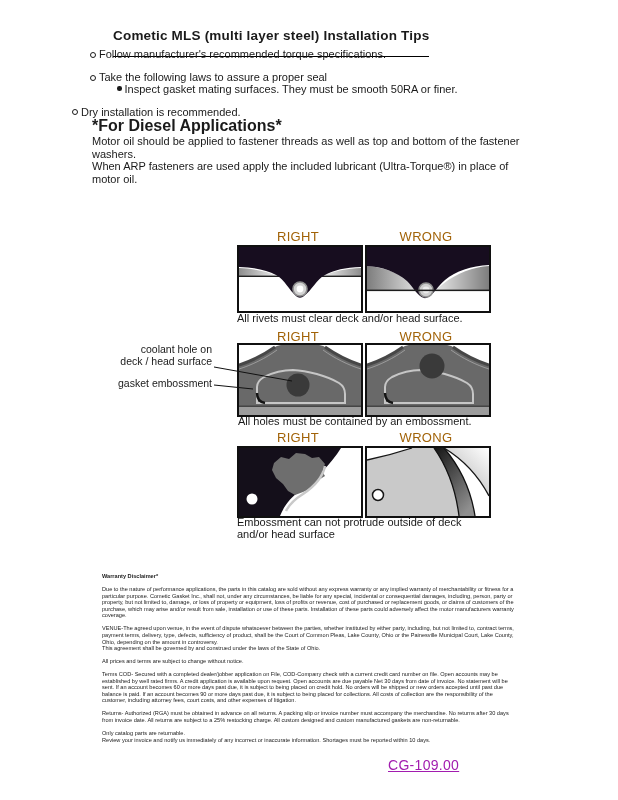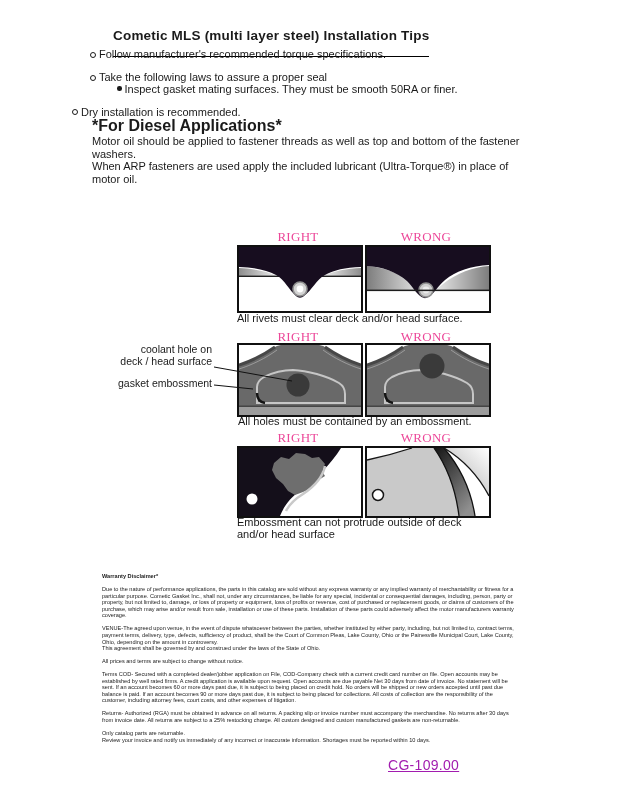--- a/index.html
+++ b/index.html
@@ -11,21 +11,21 @@
   .abs{position:absolute;}
   .title{
     font-size:13.5px;font-weight:bold;letter-spacing:.2px;
     border-bottom:1.5px solid #000;padding-bottom:13px;white-space:nowrap;
   }
   .bullet{position:absolute;display:flex;align-items:flex-start;font-size:11px;line-height:12px;white-space:nowrap;}
   .marker-hollow{flex:0 0 auto;width:4px;height:4px;border:1px solid #1a1a1a;border-radius:50%;margin:3.5px 3px 0 0;}
   .marker-solid{flex:0 0 auto;width:4.5px;height:4.5px;background:#1a1a1a;border-radius:50%;margin:3.5px 3px 0 0;}
   .h2{font-size:16px;font-weight:bold;white-space:nowrap;}
   .para{font-size:11px;line-height:12.6px;white-space:pre-line;}
-  .dlabel{font-size:13px;letter-spacing:.3px;text-align:center;width:122px;color:#ec4899;font-family:Liberation Serif, serif;}
+  .dlabel{font-size:13px;letter-spacing:.3px;text-align:center;width:122px;color:#a16207;}
   .dbox{position:absolute;width:122px;height:64px;border:2px solid #101010;box-sizing:content-box;background:#fff;}
   .dbox svg{display:block;width:100%;height:100%;}
   .caption{font-size:11px;line-height:11.5px;white-space:pre-line;}
   .annot{font-size:10.5px;line-height:11.5px;text-align:right;white-space:pre-line;width:112px;}
   .fineprint{width:415px;font-size:5.6px;line-height:1.18;color:#222;}
   .fineprint .fp-h{font-weight:bold;}
   .fineprint p{margin:0 0 6.4px 0;white-space:pre-line;}
   .footer-code{font-size:14px;letter-spacing:.3px;color:#a21caf;white-space:nowrap;text-decoration:underline;}
   .ptr-overlay{position:absolute;z-index:5;pointer-events:none;}
 </style>

